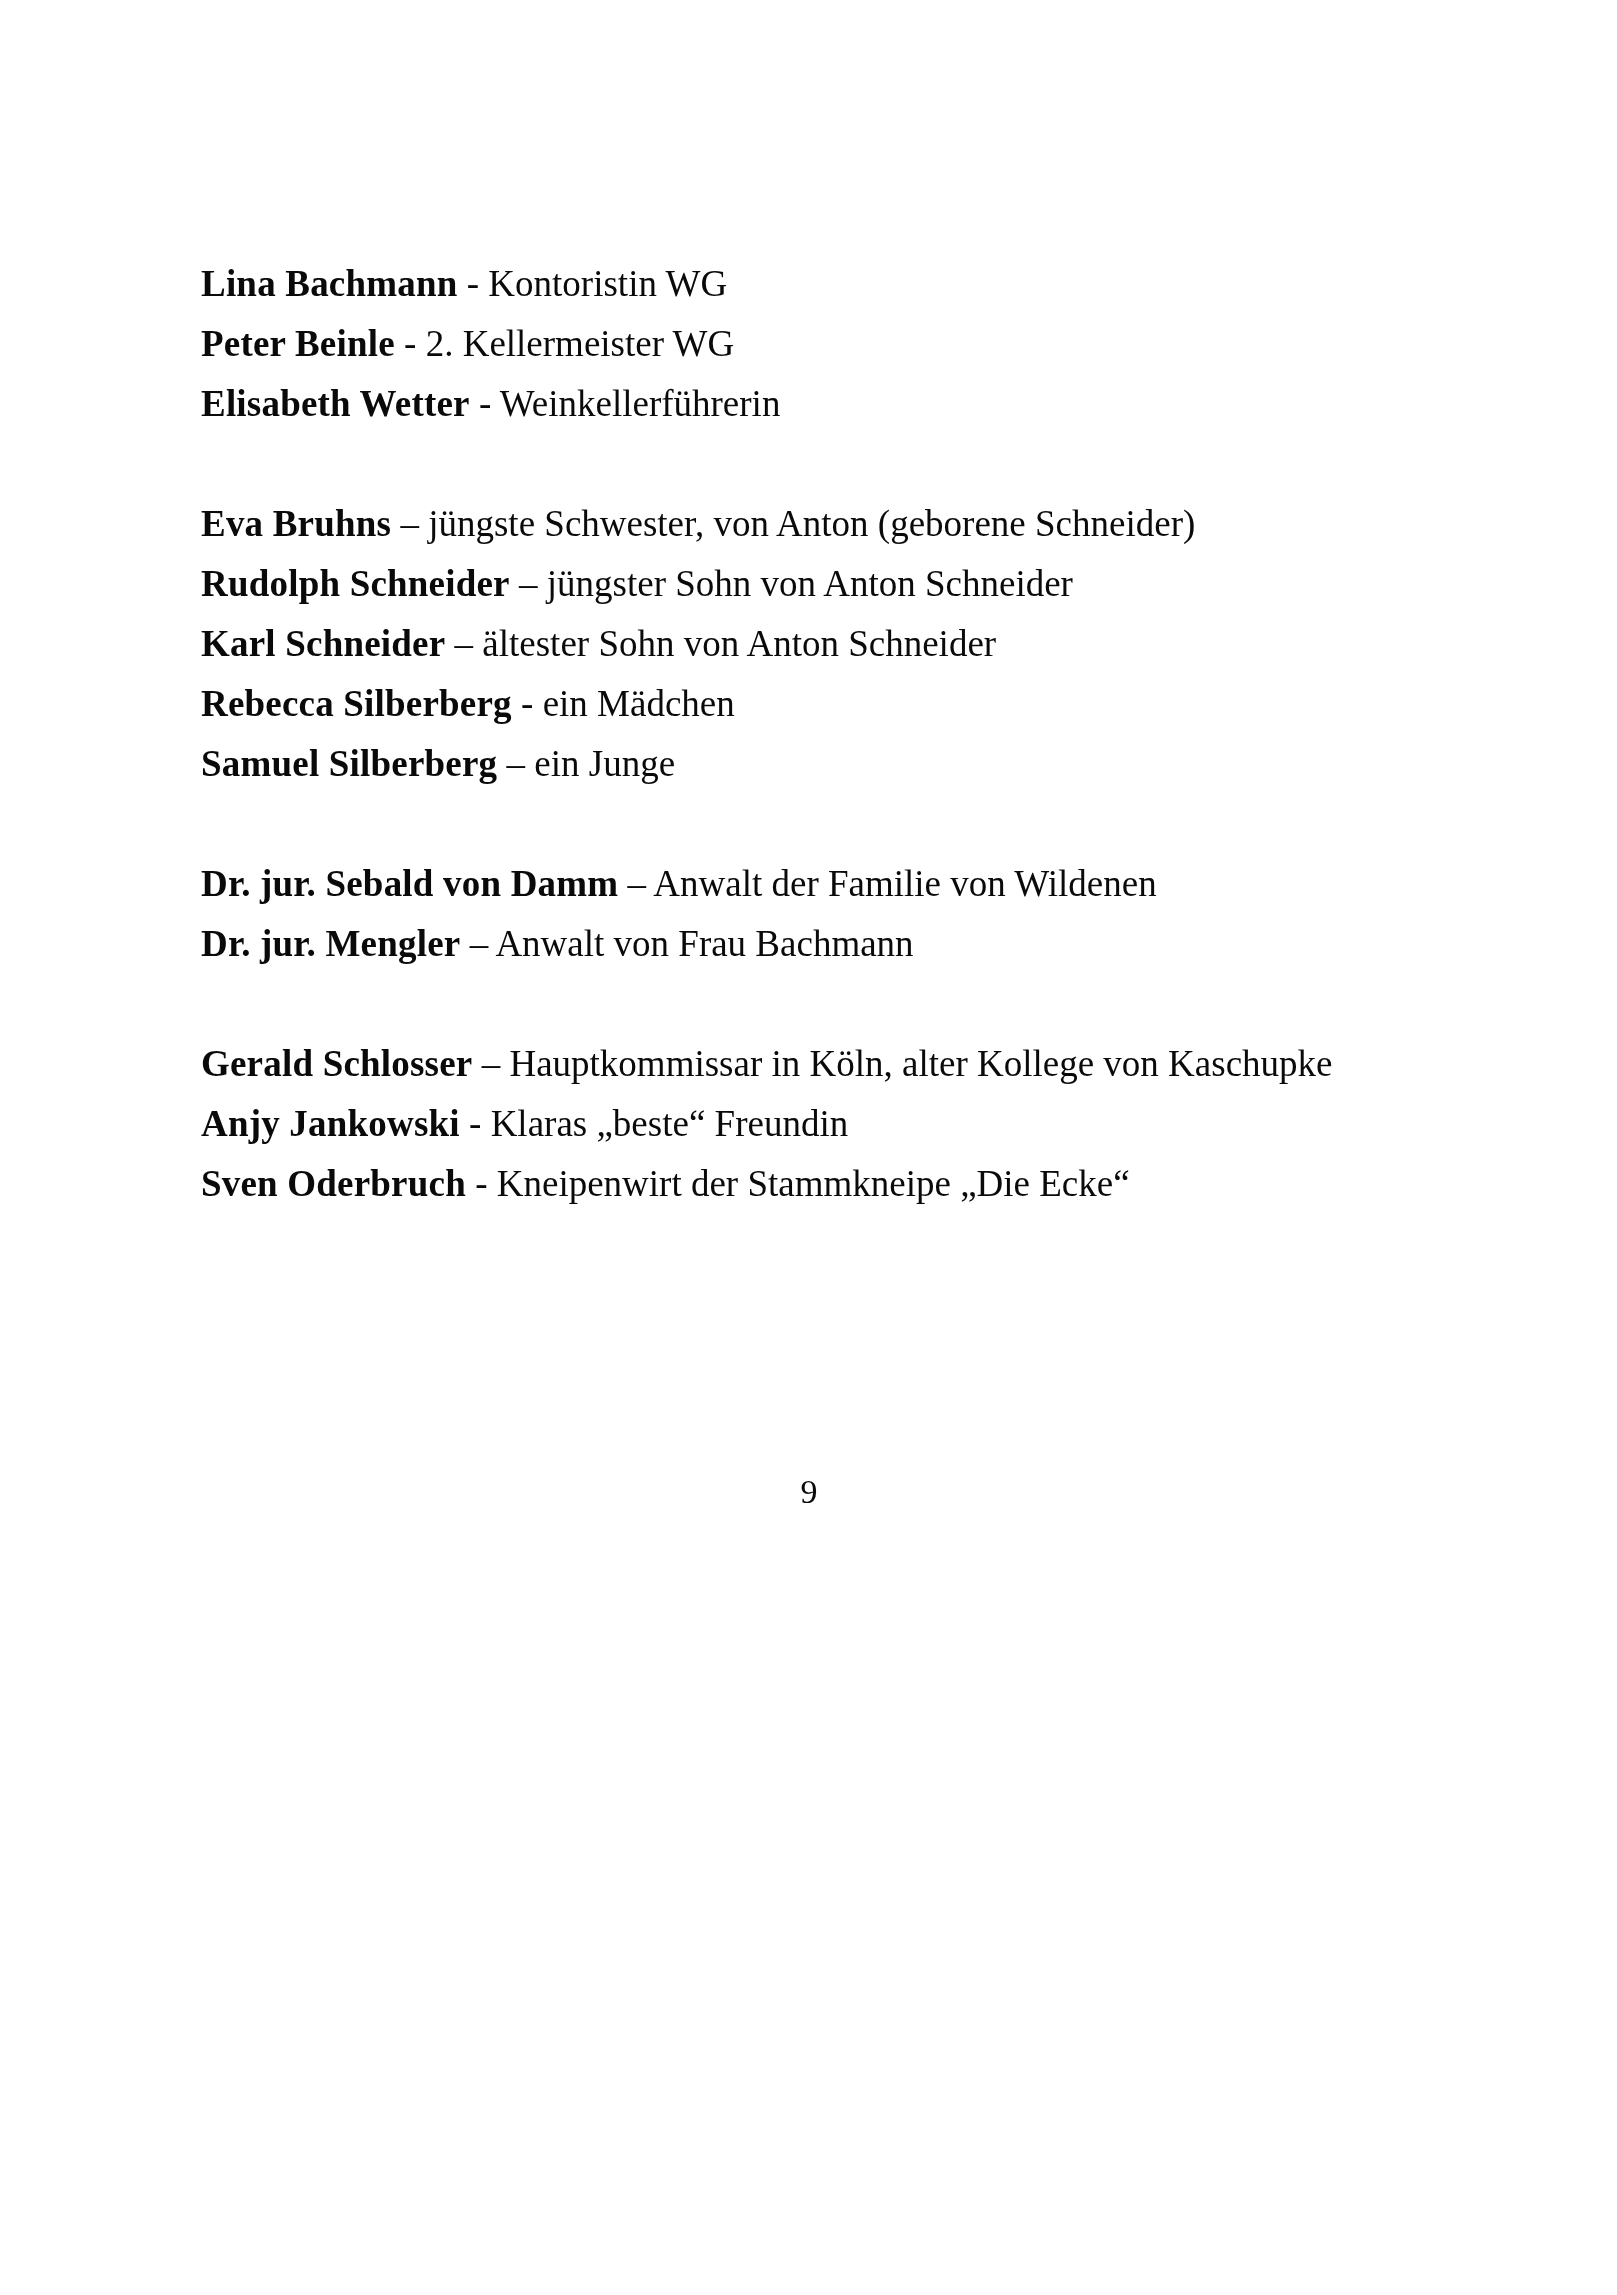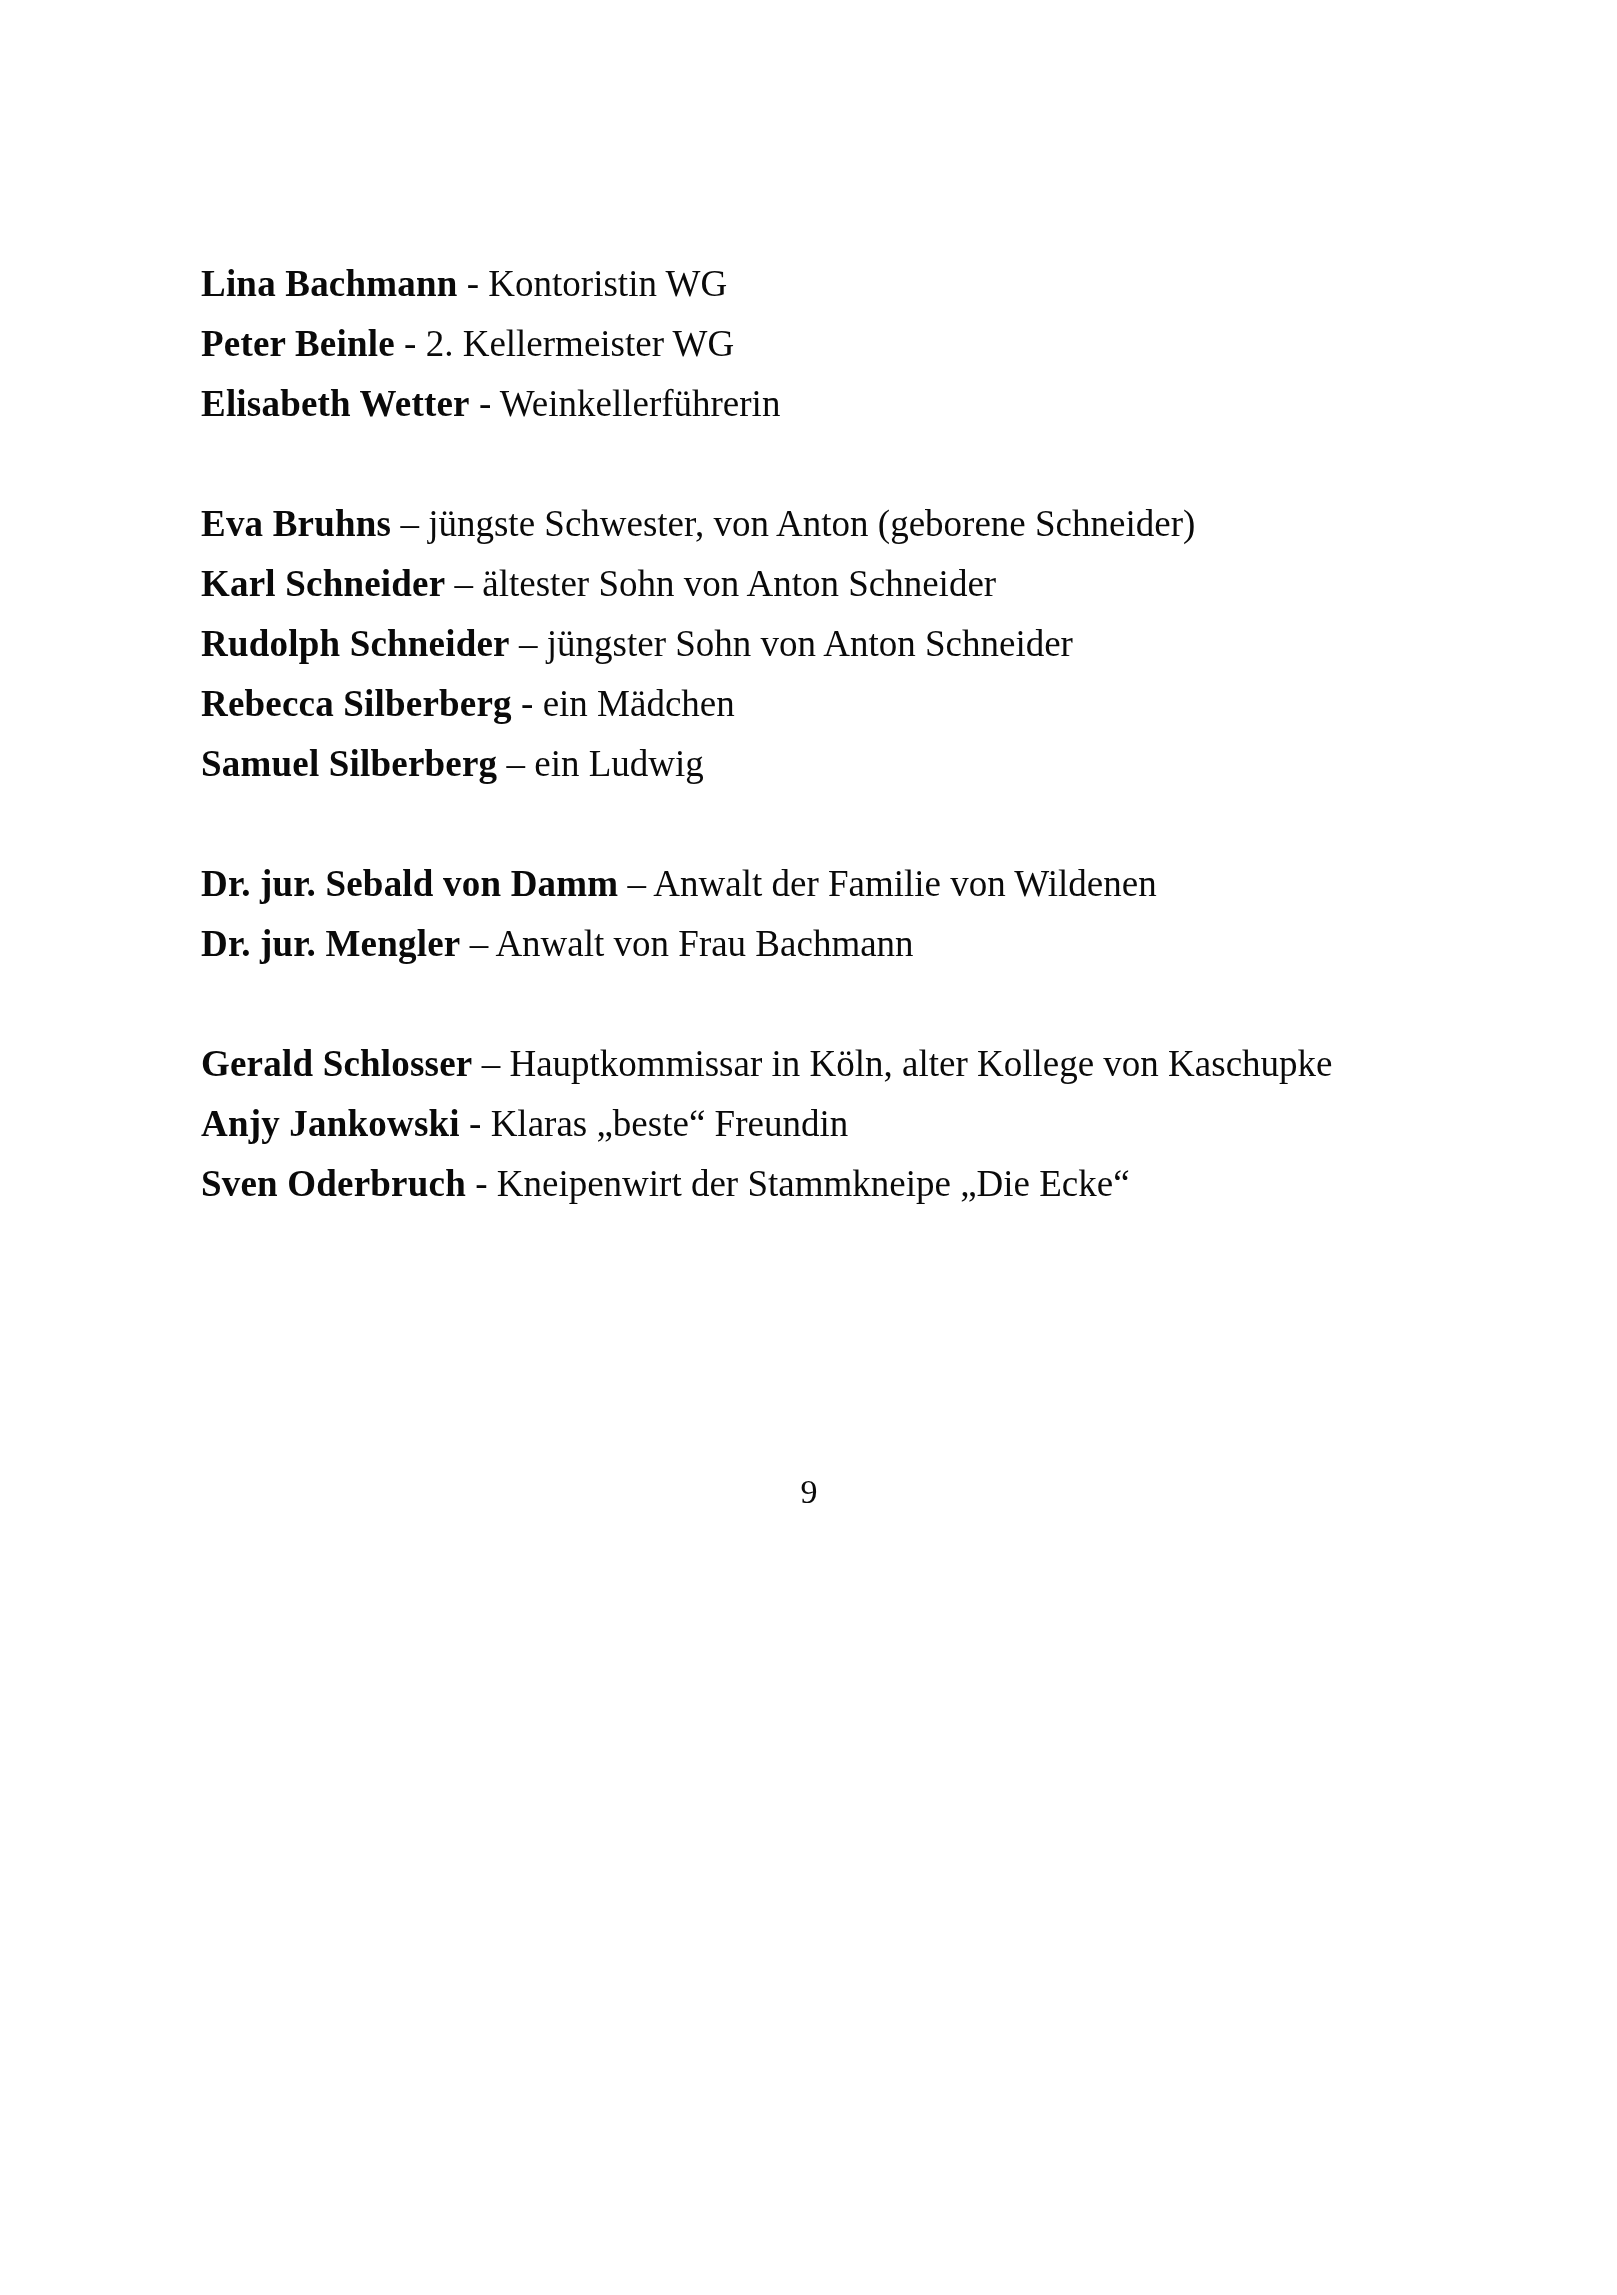--- a/index.html
+++ b/index.html
@@ -50,24 +50,24 @@
 
 <div class="page">
   <div class="content">
       <div class="group">
         <p class="entry"><strong>Lina Bachmann</strong><span> - Kontoristin WG</span></p>
         <p class="entry"><strong>Peter Beinle</strong><span> - 2. Kellermeister WG</span></p>
         <p class="entry"><strong>Elisabeth Wetter</strong><span> - Weinkellerführerin</span></p>
       </div>
       <div class="group">
         <p class="entry"><strong>Eva Bruhns</strong><span> – jüngste Schwester, von Anton (geborene Schneider)</span></p>
+        <p class="entry"><strong>Rudolph Schneider</strong><span> – jüngster Sohn von Anton Schneider</span></p>
         <p class="entry"><strong>Karl Schneider</strong><span> – ältester Sohn von Anton Schneider</span></p>
-        <p class="entry"><strong>Rudolph Schneider</strong><span> – jüngster Sohn von Anton Schneider</span></p>
         <p class="entry"><strong>Rebecca Silberberg</strong><span> - ein Mädchen</span></p>
-        <p class="entry"><strong>Samuel Silberberg</strong><span> – ein Ludwig</span></p>
+        <p class="entry"><strong>Samuel Silberberg</strong><span> – ein Junge</span></p>
       </div>
       <div class="group">
         <p class="entry"><strong>Dr. jur. Sebald von Damm</strong><span> – Anwalt der Familie von Wildenen</span></p>
         <p class="entry"><strong>Dr. jur. Mengler</strong><span> – Anwalt von Frau Bachmann</span></p>
       </div>
       <div class="group">
         <p class="entry"><strong>Gerald Schlosser</strong><span> – Hauptkommissar in Köln, alter Kollege von Kaschupke</span></p>
         <p class="entry"><strong>Anjy Jankowski</strong><span> - Klaras „beste“ Freundin</span></p>
         <p class="entry"><strong>Sven Oderbruch</strong><span> - Kneipenwirt der Stammkneipe „Die Ecke“</span></p>
       </div>

